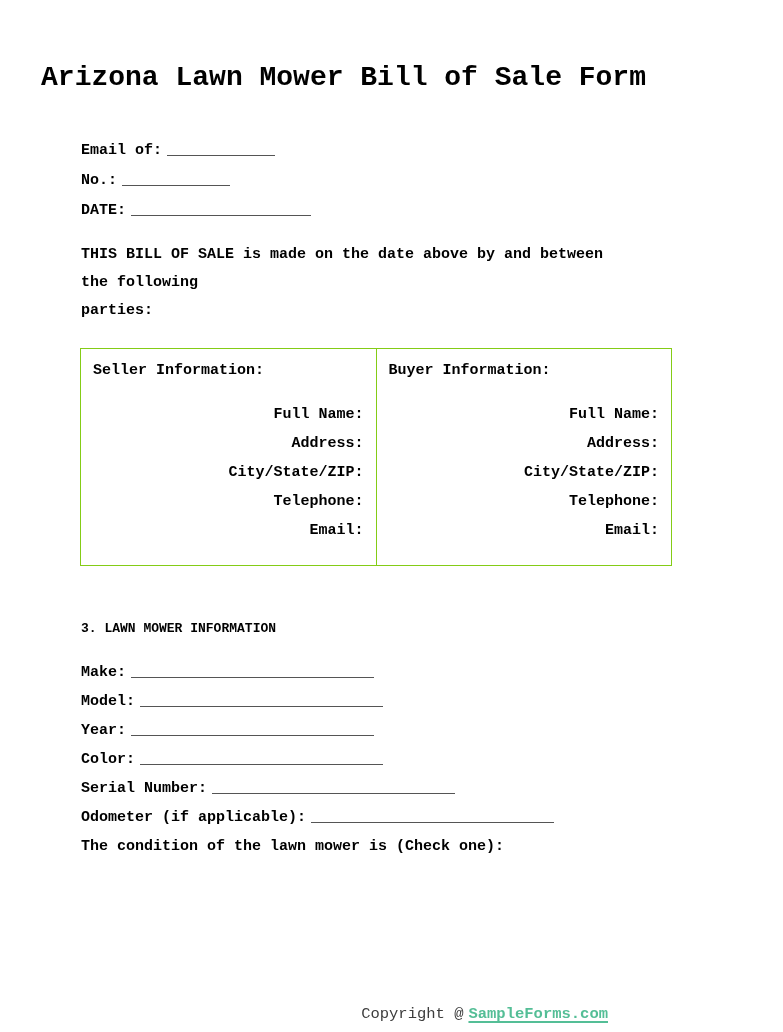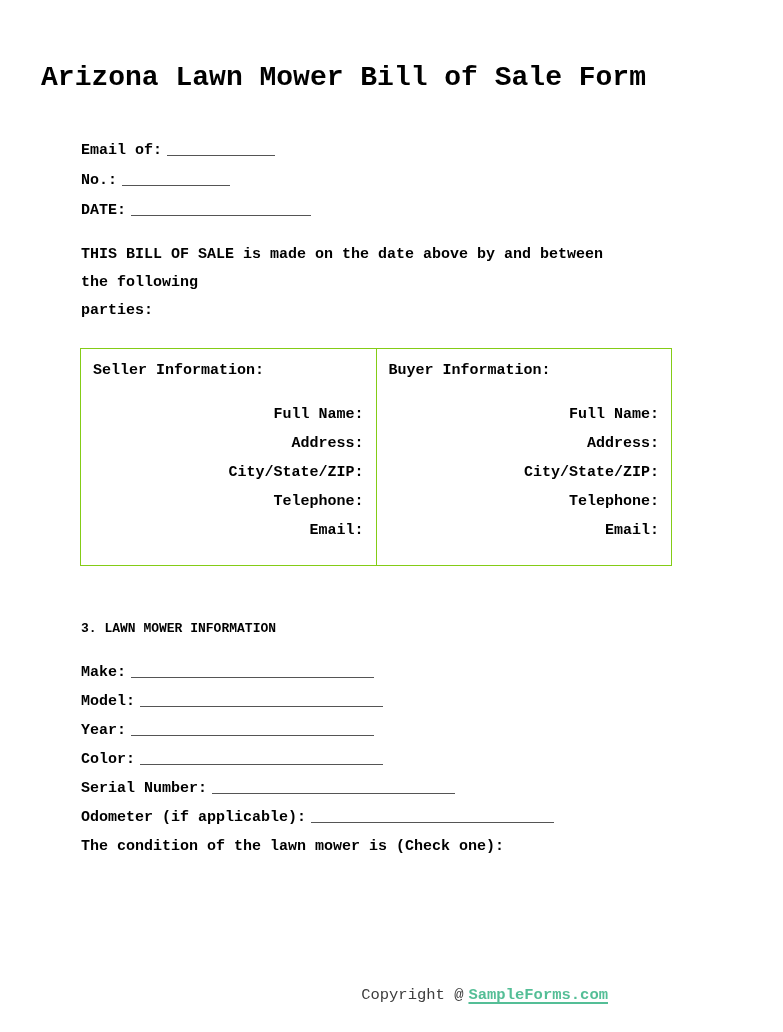--- a/index.html
+++ b/index.html
@@ -68,21 +68,21 @@
     display:inline-block;
     width:12px; height:12px;
     border:2px solid #828282;
     background:#ffffff;
     margin-right:9px;
     vertical-align:-2px;
   }
   .footer {
     position:absolute;
     right:79px;
-    bottom:28px;
+    bottom:9px;
     font-size:15.5px;
     font-weight:400;
     color:#3d3d3d;
     white-space:nowrap;
   }
   .footer a {
     margin-left:5px;
     color:#54BE96;
     font-weight:700;
     text-decoration:underline;

